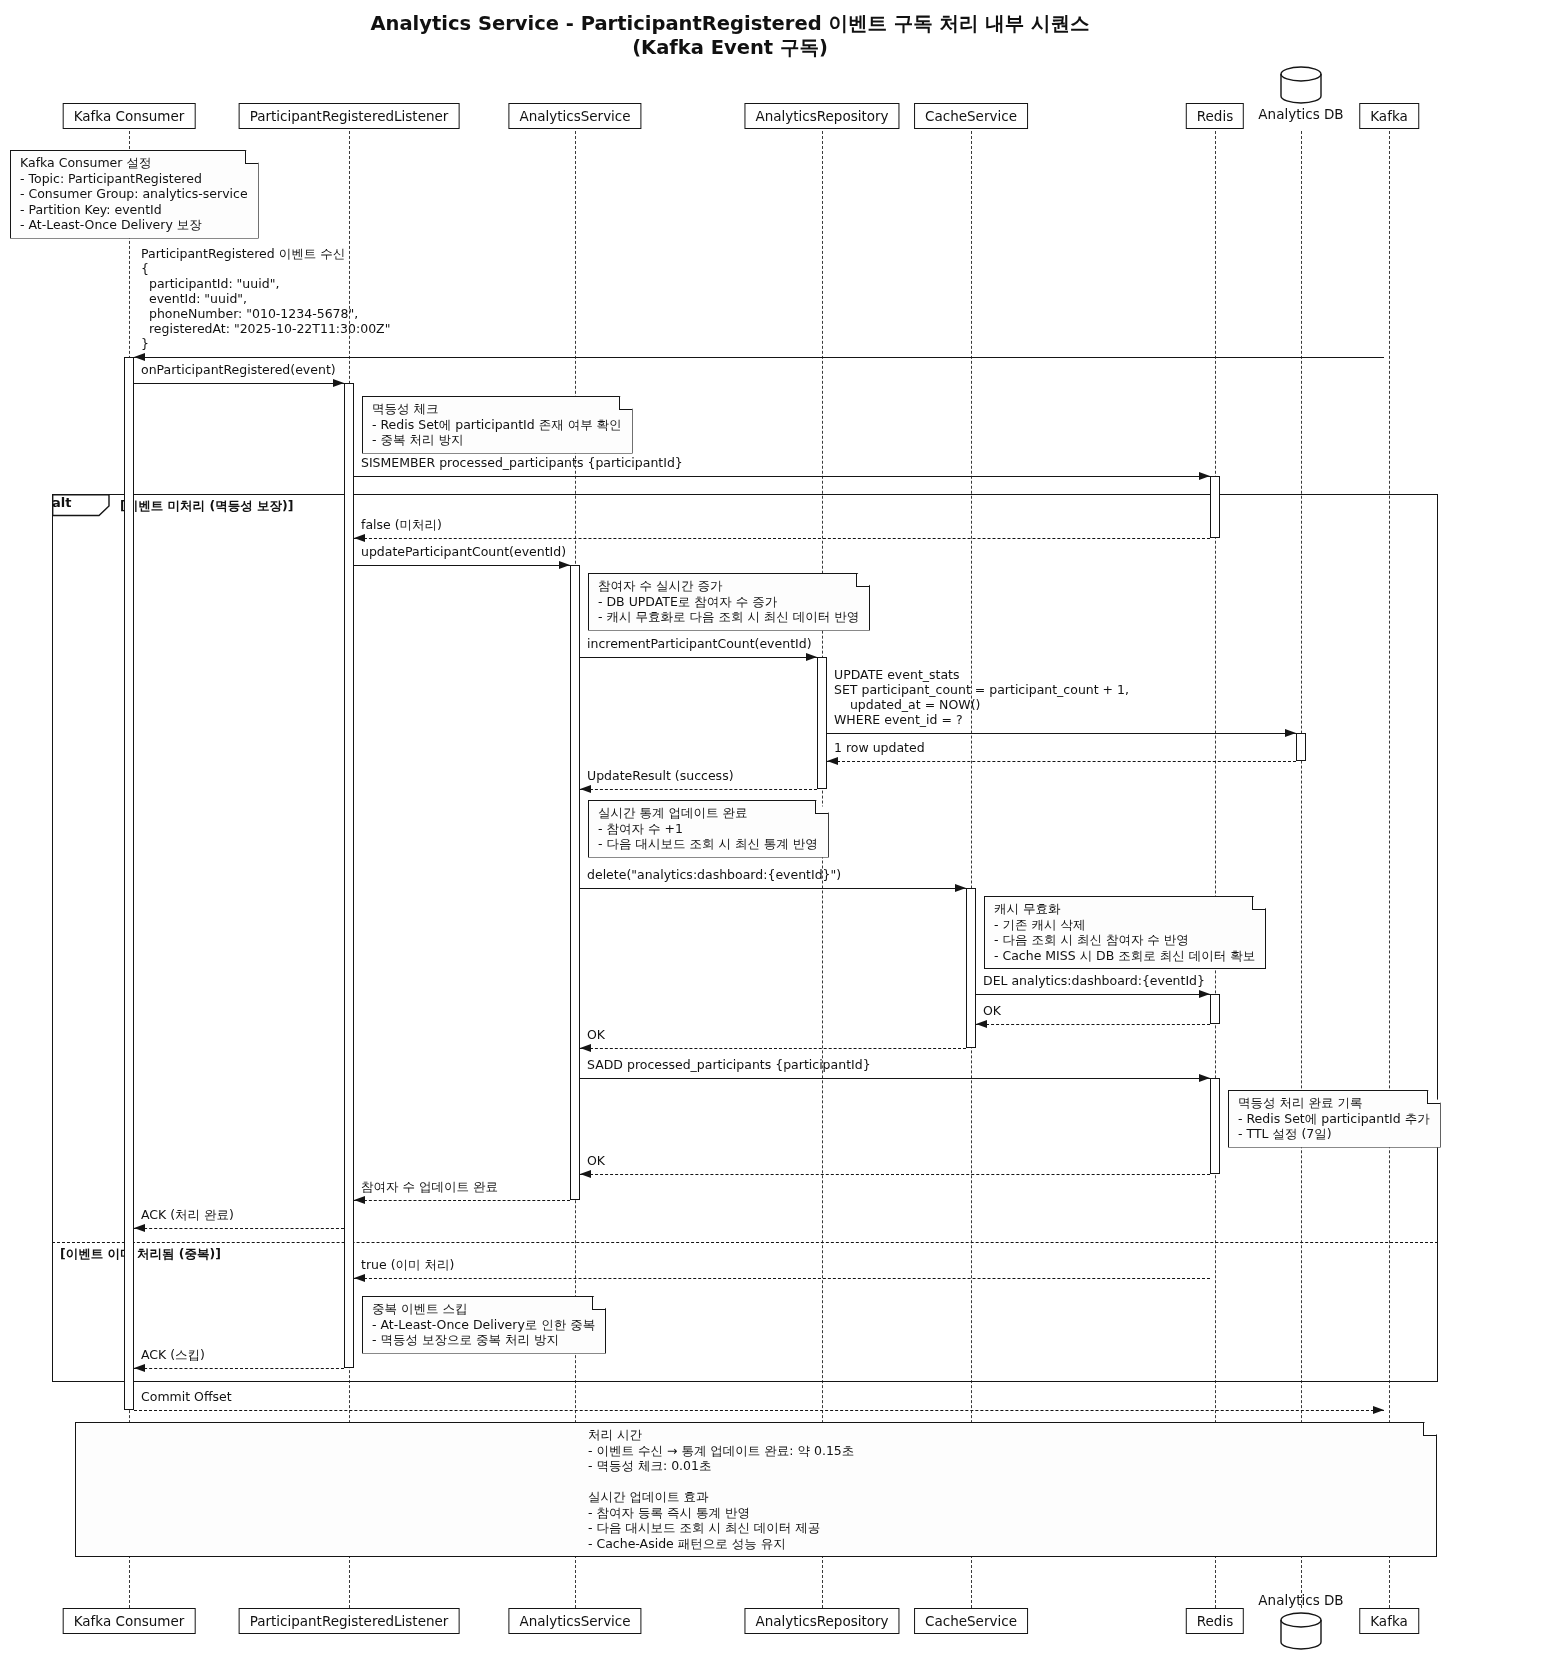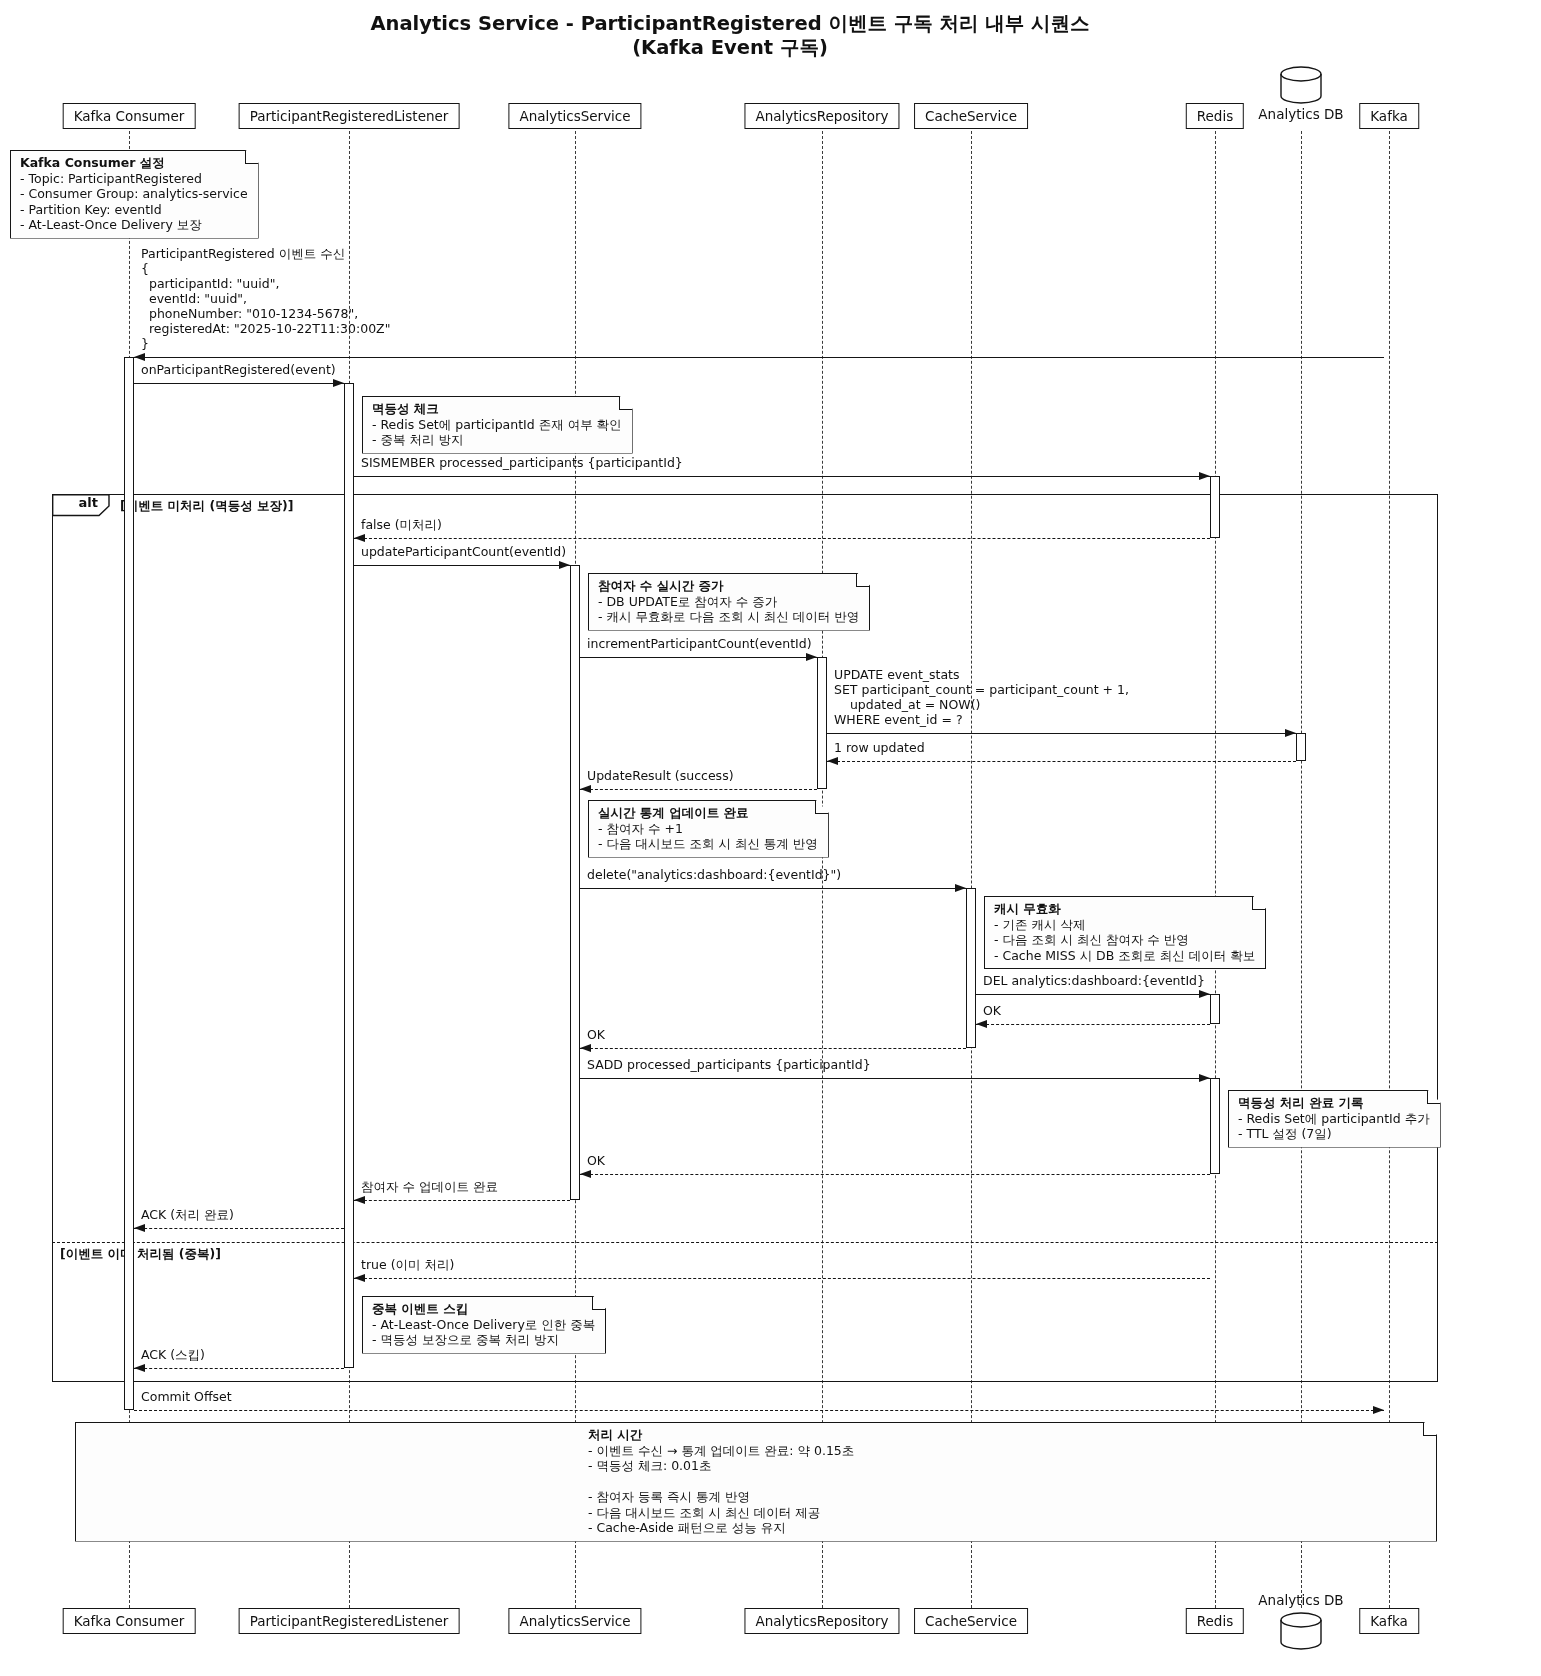--- a/index.html
+++ b/index.html
@@ -14,24 +14,24 @@
   .mline{position:absolute;height:0;}
   .solid{border-top:1.3px solid #151515;}
   .dashed{border-top:1.3px dashed #151515;}
   .ahead{position:absolute;width:0;height:0;border-top:4.5px solid transparent;border-bottom:4.5px solid transparent;}
   .ahead.right{border-left:11px solid #151515;}
   .ahead.left{border-right:11px solid #151515;}
   .mlabel{position:absolute;font-size:12.5px;line-height:15px;white-space:pre;color:#111;}
   .note{position:absolute;background:#fdfdfd;border:1px solid #151515;box-sizing:border-box;padding:4px 10px 5px 9px;font-size:12.5px;line-height:15.5px;white-space:nowrap;clip-path:polygon(0 0,calc(100% - 13px) 0,100% 13px,100% 100%,0 100%);}
   .note .fold{position:absolute;top:0;right:0;width:12px;height:12px;background:#fff;border-left:1px solid #151515;border-bottom:1px solid #151515;}
   .note .nline{white-space:pre;}
-  .note .b{font-weight:bold;}
+  .note .b{font-weight:normal;}
   .frame{position:absolute;border:1.4px solid #151515;box-sizing:border-box;background:transparent;}
   .frametab{position:absolute;}
-  .frametab .tabtext{position:absolute;left:0;top:1px;width:46px;text-align:right;font-weight:bold;font-size:13px;}
+  .frametab .tabtext{position:absolute;left:0;top:1px;width:46px;text-align:left;font-weight:bold;font-size:13px;}
   .cond{position:absolute;font-weight:bold;font-size:12.5px;white-space:nowrap;}
   .divider{position:absolute;border-top:1.4px dashed #151515;height:0;}
 </style>
 </head>
 <body>
 
 <div id="canvas">
   <div id="title">
     <div>Analytics Service - ParticipantRegistered 이벤트 구독 처리 내부 시퀀스</div>
     <div>(Kafka Event 구독)</div>
@@ -127,20 +127,21 @@
       <div class="nline b">중복 이벤트 스킵</div>
       <div class="nline">- At-Least-Once Delivery로 인한 중복</div>
       <div class="nline">- 멱등성 보장으로 중복 처리 방지</div>
       <div class="fold"></div>
     </div>
     <div class="note" style="left: 75px; top: 1422px; width: 1362px; padding-left: 512px;">
       <div class="nline b">처리 시간</div>
       <div class="nline">- 이벤트 수신 → 통계 업데이트 완료: 약 0.15초</div>
       <div class="nline">- 멱등성 체크: 0.01초</div>
       <div class="nline"> </div>
+      <div class="nline b">실시간 업데이트 효과</div>
       <div class="nline">- 참여자 등록 즉시 통계 반영</div>
       <div class="nline">- 다음 대시보드 조회 시 최신 데이터 제공</div>
       <div class="nline">- Cache-Aside 패턴으로 성능 유지</div>
       <div class="fold"></div>
     </div>
     <div class="mline solid" style="left: 134px; top: 357px; width: 1250px;"></div>
     <div class="ahead left" style="top: 353px; left: 134px;"></div>
     <div class="mlabel" style="left: 141px; top: 246px;"><div>ParticipantRegistered 이벤트 수신</div><div>{</div><div>  participantId: "uuid",</div><div>  eventId: "uuid",</div><div>  phoneNumber: "010-1234-5678",</div><div>  registeredAt: "2025-10-22T11:30:00Z"</div><div>}</div></div>
     <div class="mline solid" style="left: 134px; top: 383px; width: 210px;"></div>
     <div class="ahead right" style="top: 379px; left: 333px;"></div>

